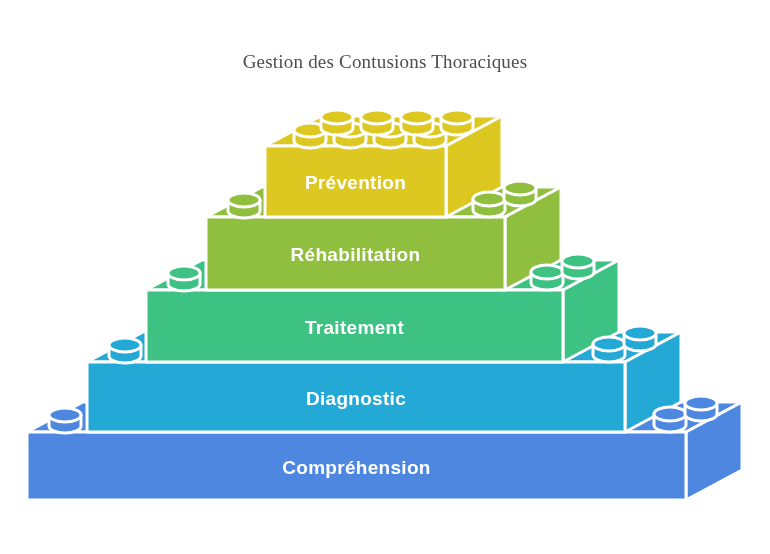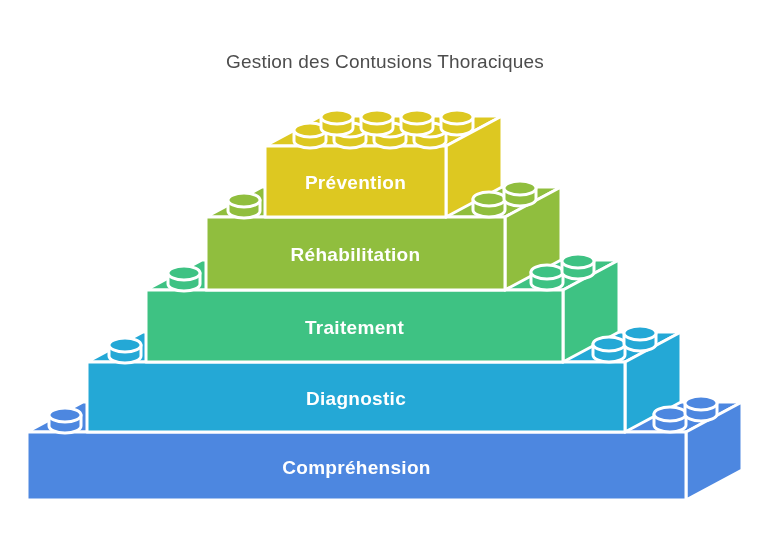--- a/index.html
+++ b/index.html
@@ -19,20 +19,21 @@
     position: absolute;
     top: 51px;
     left: 0;
     width: 100%;
     text-align: center;
     font-size: 19px;
     font-weight: 400;
     color: #4d4d4d;
     letter-spacing: 0.2px;
     user-select: none;
+    font-family: Liberation Serif, serif;
   }
   svg.pyramid {
     position: absolute;
     top: 0;
     left: 0;
   }
   .brick-label-text {
     font-family: "Liberation Sans", sans-serif;
     font-size: 19px;
     font-weight: 700;

